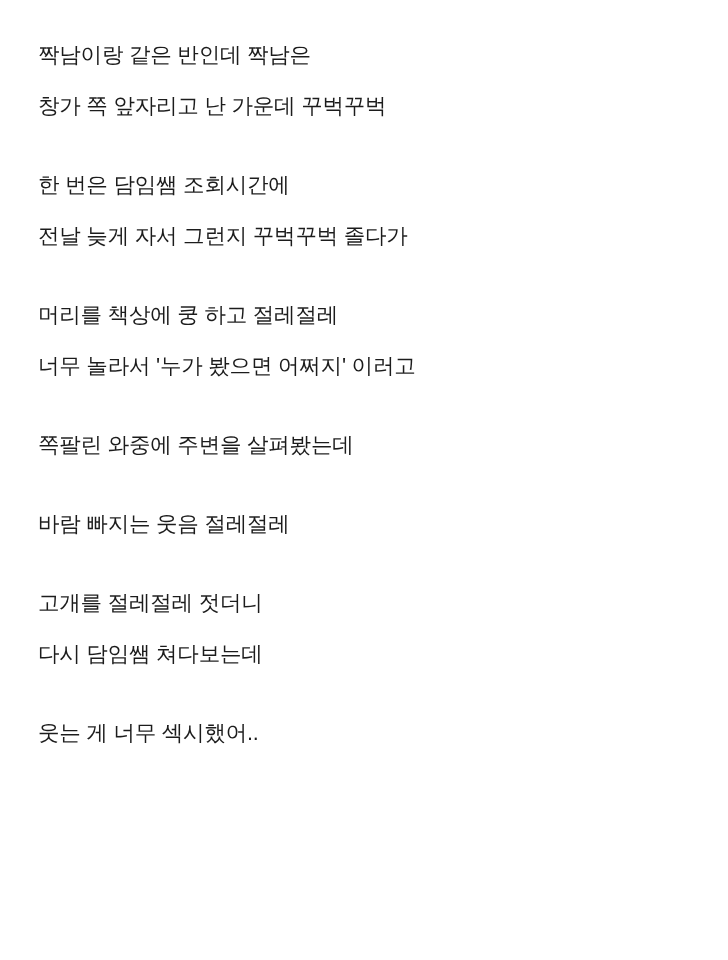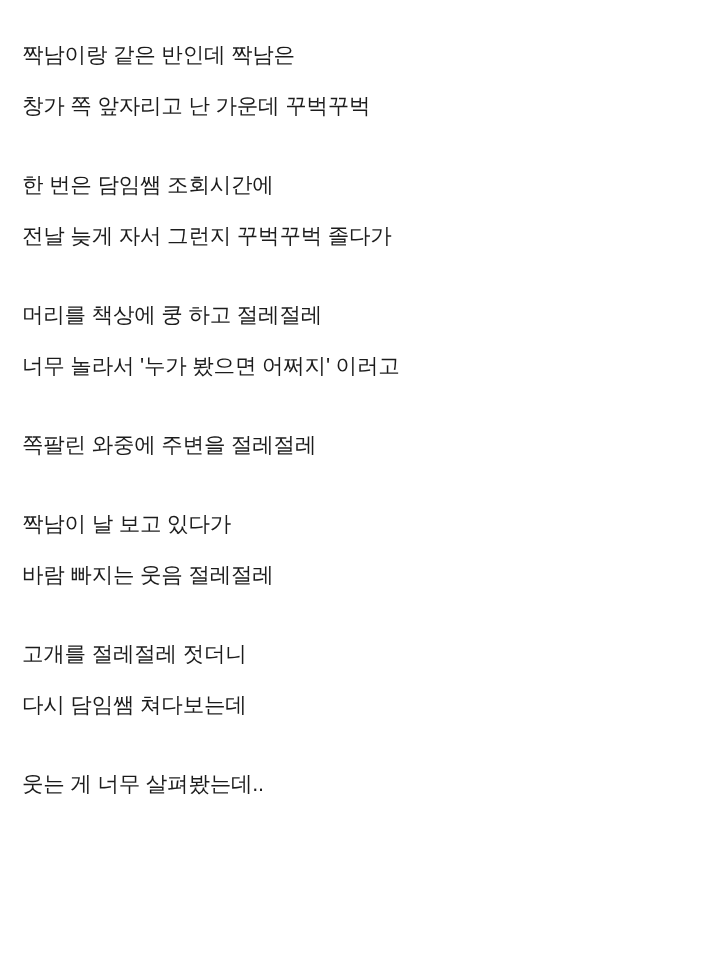--- a/index.html
+++ b/index.html
@@ -19,21 +19,21 @@
     height: 960px;
     box-sizing: border-box;
     padding: 30px 22px 0 22px;
     background: #ffffff;
     position: relative;
   }
   .text-body {
     display: block;
   }
   .para {
-    margin: 0 0 28px 0;
+    margin: 0 0 28px 16px;
   }
   .para:last-child {
     margin-bottom: 0;
   }
   .line {
     font-size: 21.5px;
     line-height: 51px;
     letter-spacing: -0.2px;
     color: #1c1c1c;
     white-space: pre-wrap;
@@ -55,31 +55,30 @@
       <div class="line">한 번은 담임쌤 조회시간에</div>
       <div class="line">전날 늦게 자서 그런지 꾸벅꾸벅 졸다가</div>
     </div>
 
     <div class="para">
       <div class="line">머리를 책상에 쿵 하고 절레절레</div>
       <div class="line">너무 놀라서 '누가 봤으면 어쩌지' 이러고</div>
     </div>
 
     <div class="para">
-      <div class="line">쪽팔린 와중에 주변을 절레절레</div>
+      <div class="line">쪽팔린 와중에 주변을 살펴봤는데</div>
     </div>
 
     <div class="para">
-      <div class="line">짝남이 날 보고 있다가</div>
       <div class="line">바람 빠지는 웃음 절레절레</div>
     </div>
 
     <div class="para">
       <div class="line">고개를 절레절레 젓더니</div>
       <div class="line">다시 담임쌤 쳐다보는데</div>
     </div>
 
     <div class="para">
-      <div class="line">웃는 게 너무 살펴봤는데..</div>
+      <div class="line">웃는 게 너무 섹시했어..</div>
     </div>
 
   </div>
 </div>
 
 </body></html>

